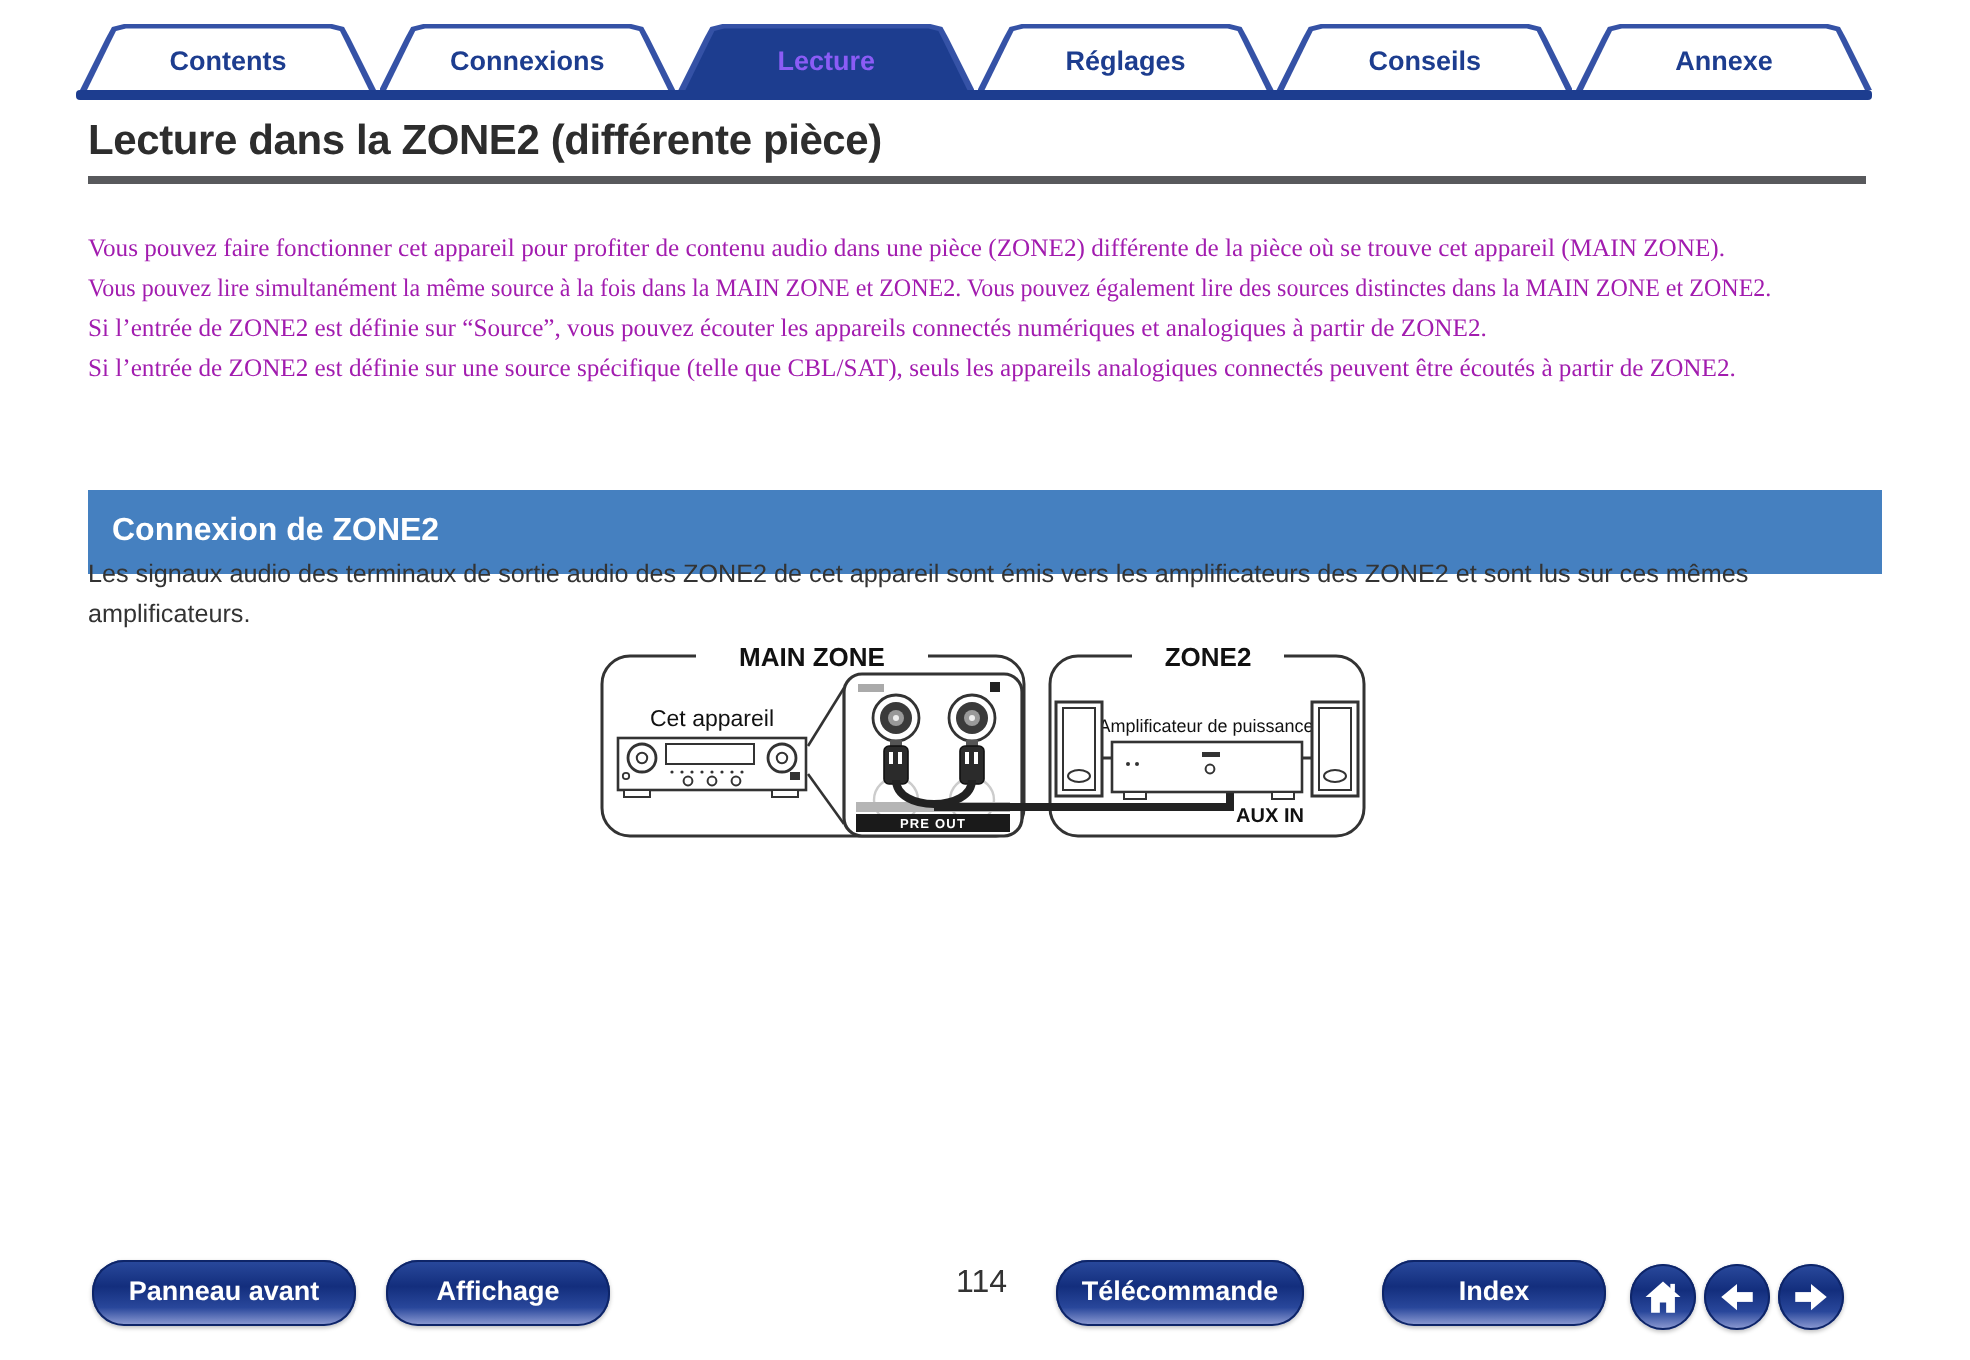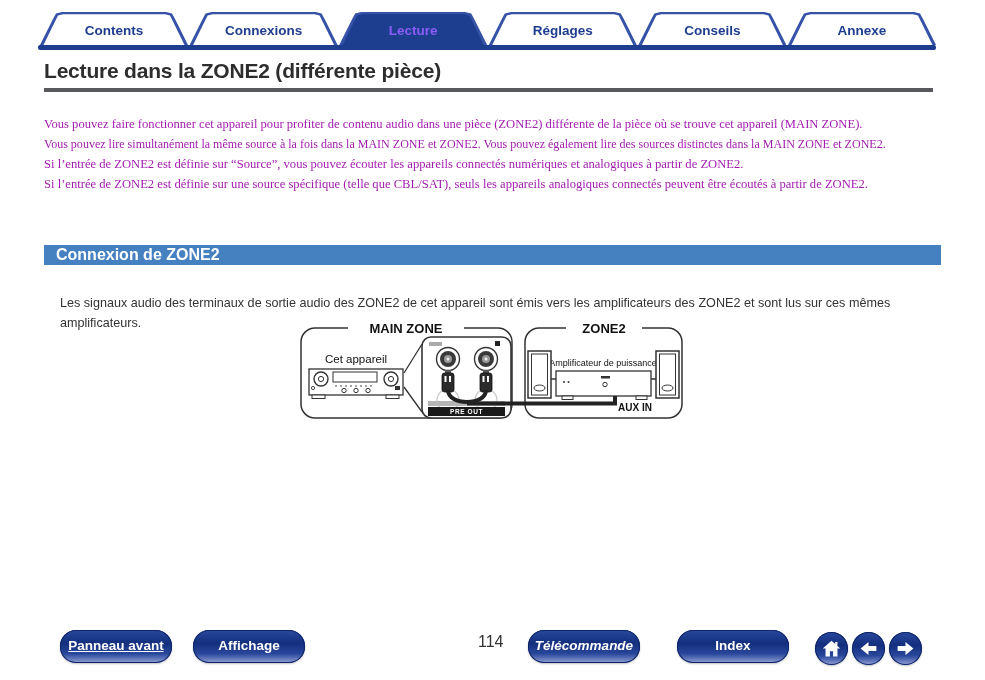--- a/index.html
+++ b/index.html
@@ -20,37 +20,37 @@
   .tab.active .t-label{color:#8b5cf6;}
   .navbar{position:absolute;left:38px;top:45px;width:898px;height:5px;background:#1d3d8f;border-radius:2px;}
   
   .page-title{position:absolute;left:44px;top:59px;font-size:21px;font-weight:bold;color:#2d2d2d;letter-spacing:-0.2px;}
   .title-rule{position:absolute;left:44px;top:88px;width:889px;height:4px;background:#58595c;}
   
   .intro{position:absolute;left:44px;top:114px;width:890px;font-size:12.6px;line-height:20px;color:#a21caf;font-family:Liberation Serif, serif;}
   .intro p{margin:0;}
   .intro .nowrap-scale{display:inline-block;white-space:nowrap;transform:scaleX(0.955);transform-origin:left center;}
   
-  .section-header{position:absolute;left:44px;top:245px;width:897px;height:20px;background:#4580c0;
+  .section-header{position:absolute;left:44px;top:245px;width:897px;height:42px;background:#4580c0;
     color:#fff;font-size:16px;font-weight:bold;display:flex;align-items:center;padding-left:12px;box-sizing:border-box;}
   .section-body{position:absolute;left:44px;top:277px;width:890px;font-size:12.6px;line-height:20px;color:#333;}
-  .section-body p{margin:16px;}
+  .section-body p{margin:0;}
   
   .diagram{position:absolute;left:298px;top:316px;width:390px;height:106px;}
   
   .footer{position:absolute;left:0;top:630px;width:985px;height:40px;}
   .pill{position:absolute;height:33px;border-radius:16px;display:flex;align-items:center;justify-content:center;
     text-align:center;color:#fff;font-weight:bold;font-size:13.5px;line-height:1.05;padding:0 6px;box-sizing:border-box;
     background:linear-gradient(180deg,#2a4a9d 0%,#132e7d 40%,#29479b 72%,#93a0d6 100%);
     box-shadow:inset 0 0 0 1px #0e2568, 0 1px 2px rgba(0,0,0,0.25);cursor:pointer;}
-  .pill.b1{left:60px;width:112px;text-decoration:underline;}
+  .pill.b1{left:46px;width:132px;}
   .pill.b2{left:193px;width:112px;}
   .pill.b3{left:342px;width:113px;}
-  .pill.b4{left:528px;width:112px;font-style:italic;}
-  .pill.b5{left:677px;width:112px;}
+  .pill.b4{left:528px;width:124px;}
+  .pill.b5{left:691px;width:112px;}
   .pagenum{position:absolute;left:478px;top:3px;font-size:16px;color:#333;}
   .circ{position:absolute;top:2px;width:33px;height:33px;border-radius:50%;display:flex;align-items:center;justify-content:center;
     background:linear-gradient(180deg,#2a4a9d 0%,#132e7d 40%,#29479b 72%,#93a0d6 100%);
     box-shadow:inset 0 0 0 1px #0e2568, 0 1px 2px rgba(0,0,0,0.25);cursor:pointer;}
   .circ.c1{left:815px;} .circ.c2{left:852px;} .circ.c3{left:889px;}
   .circ svg{display:block;}
 </style>
 </head>
 <body>
 

